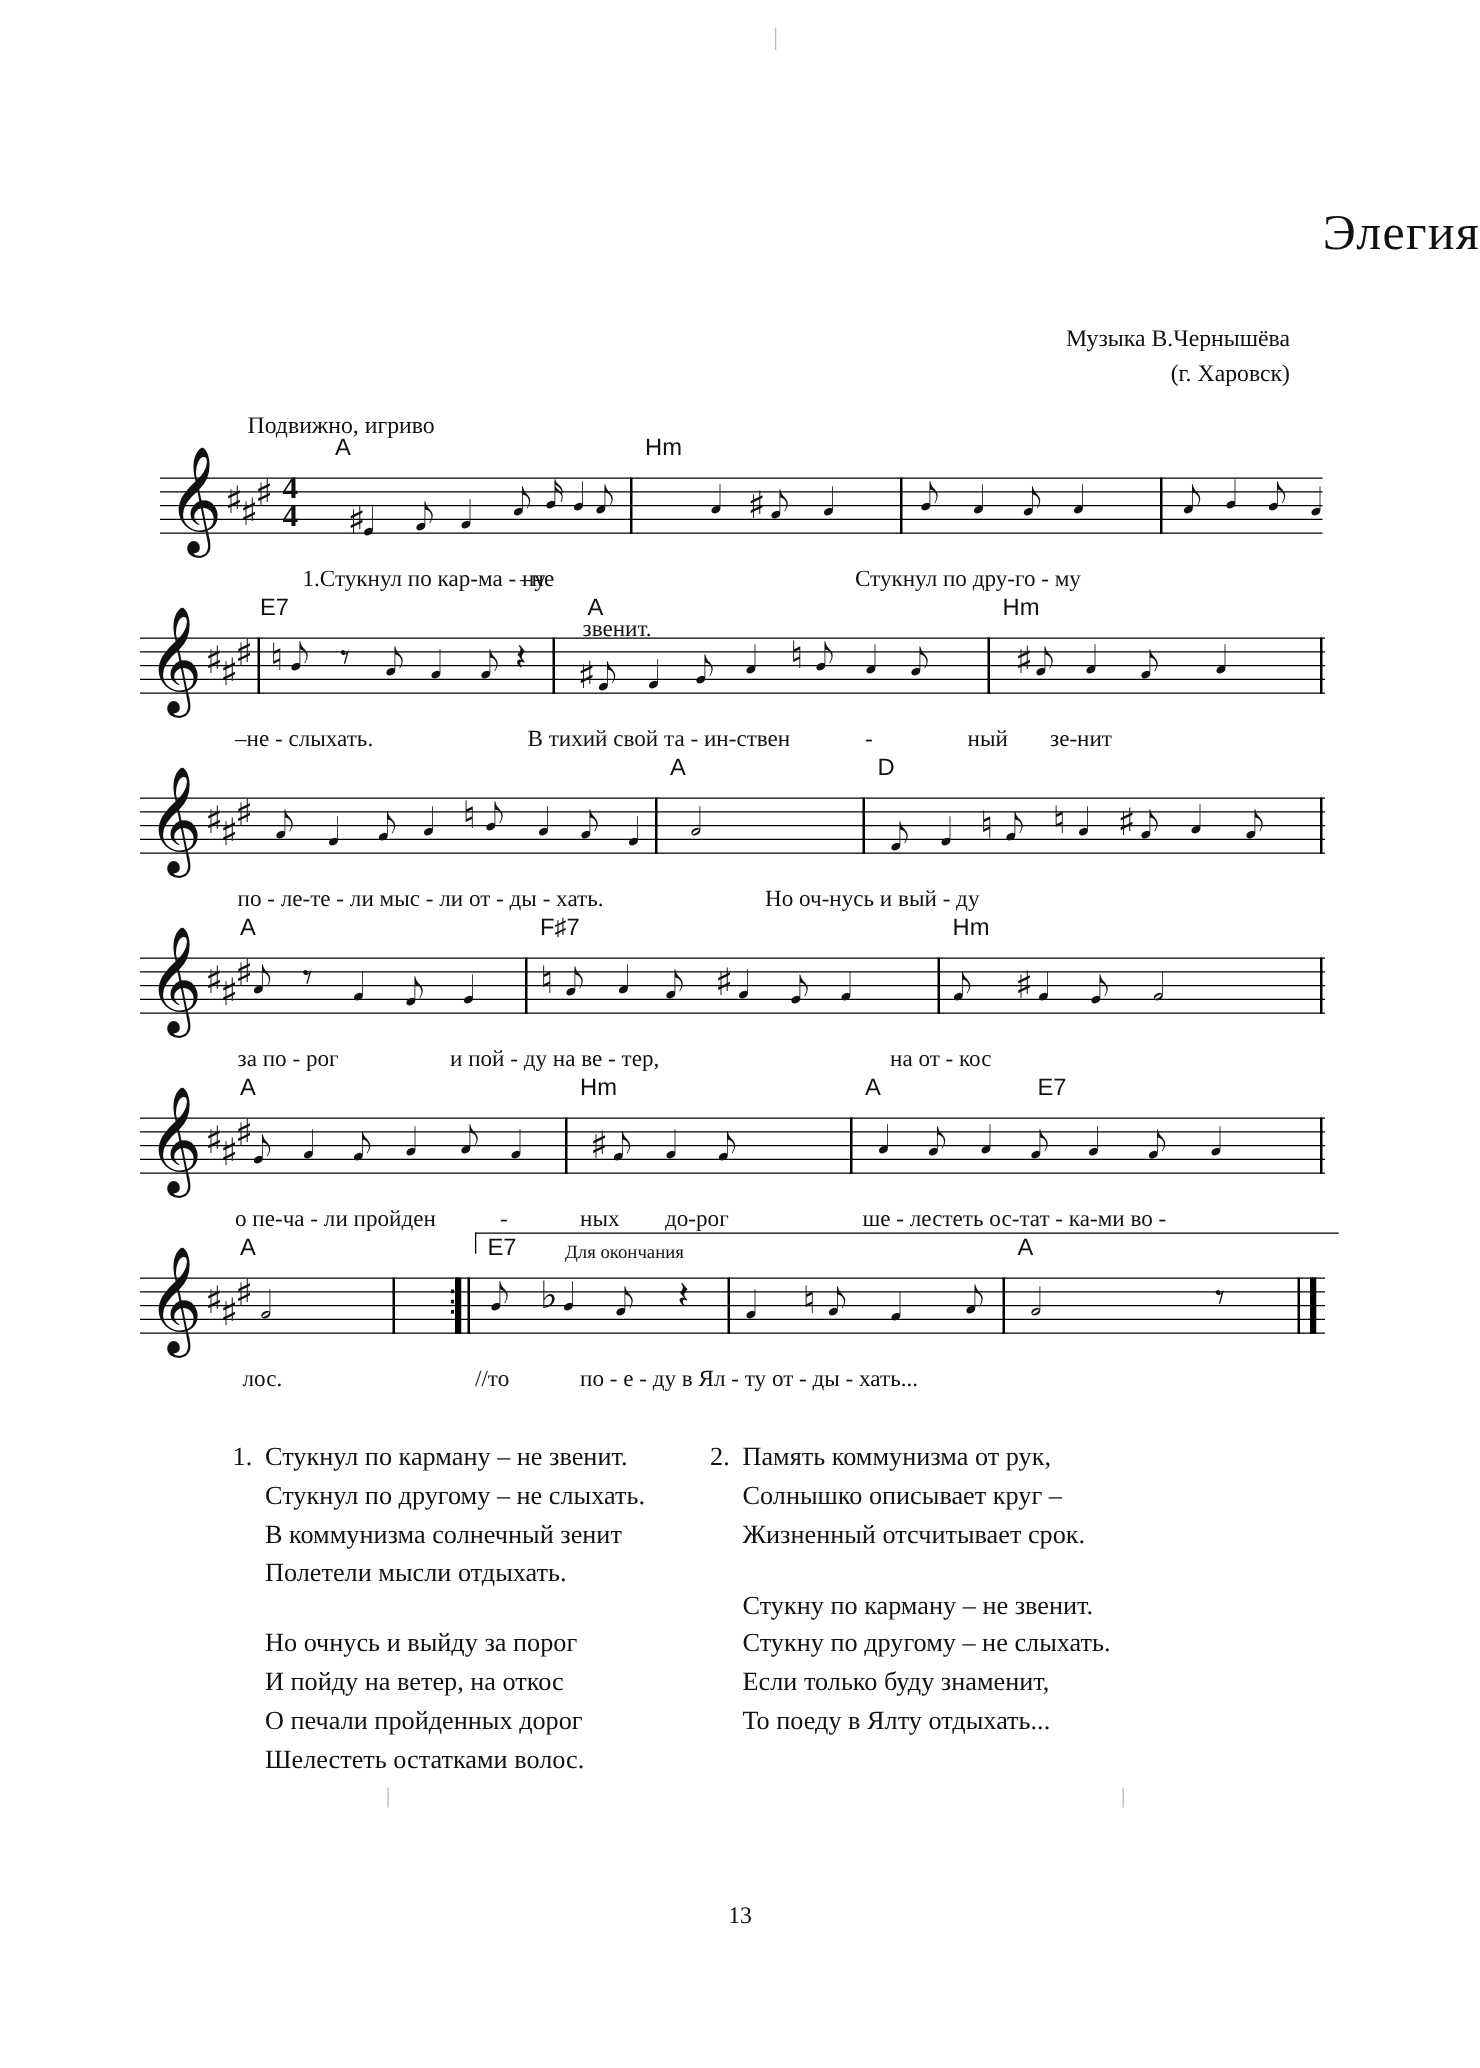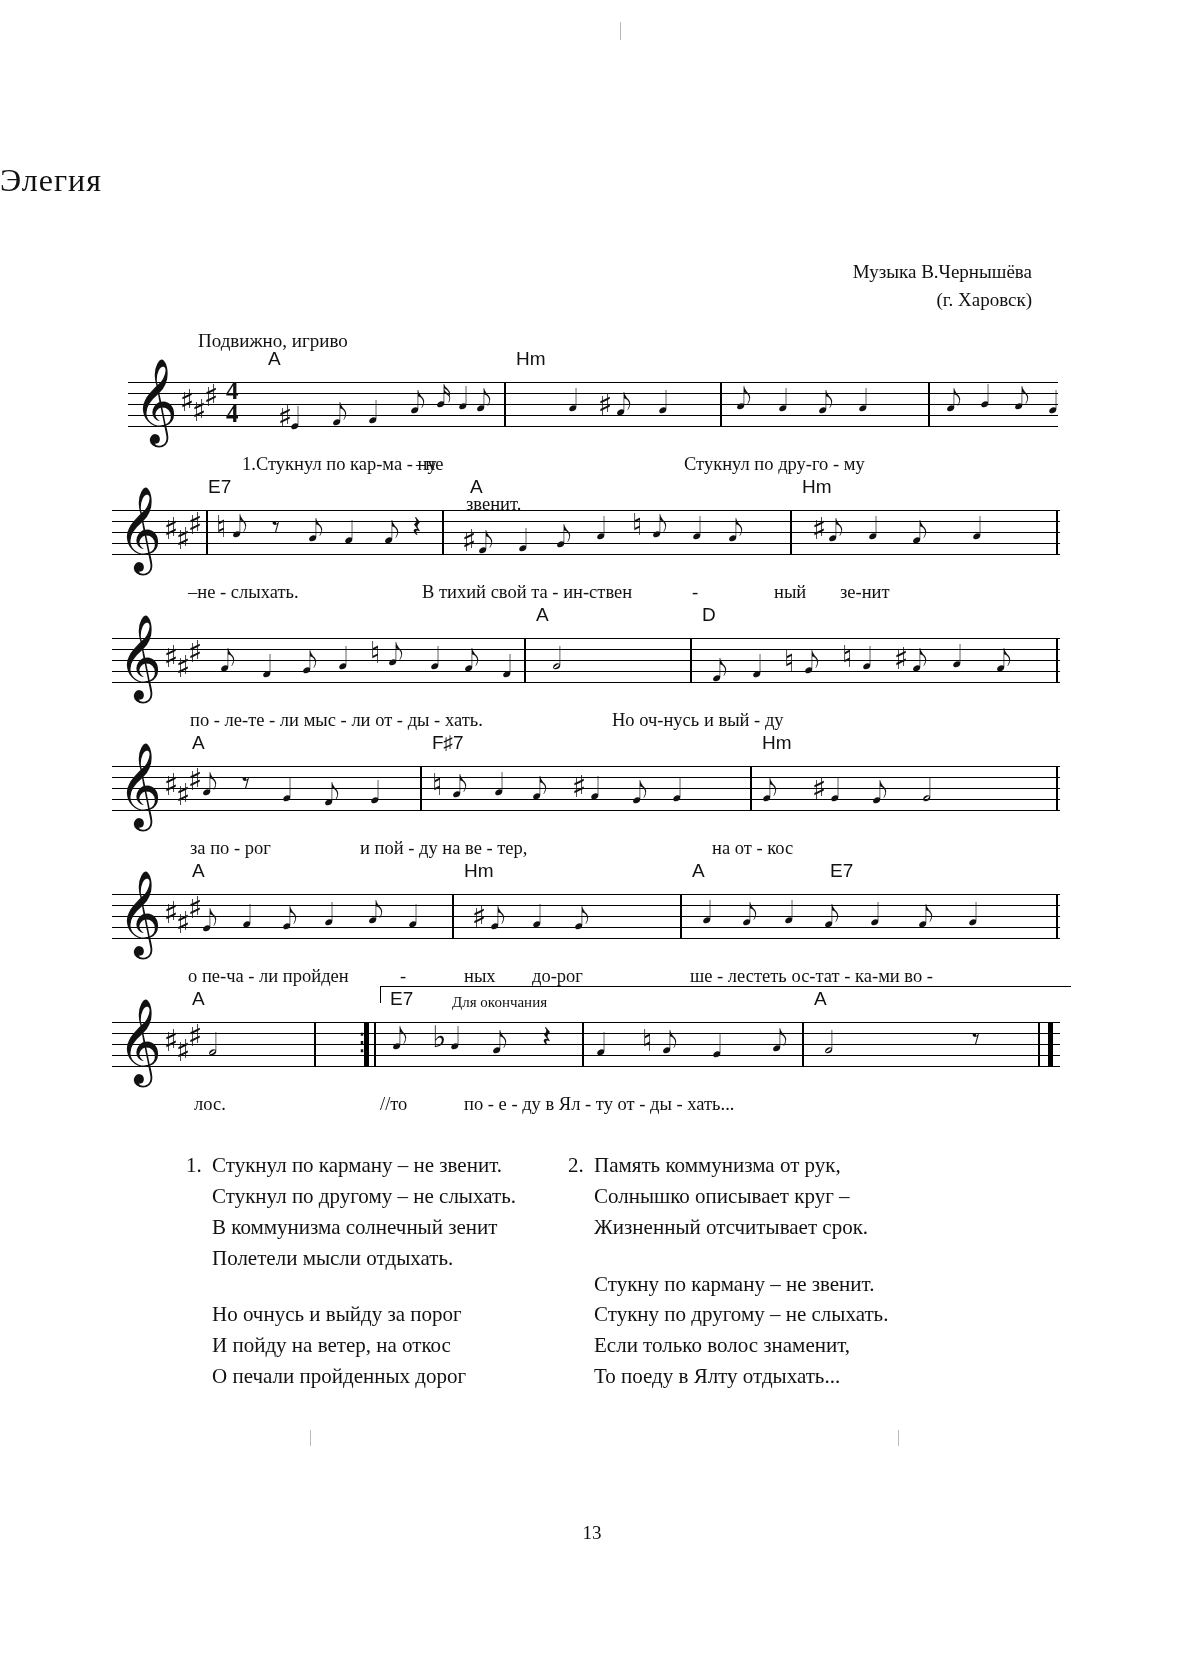--- a/index.html
+++ b/index.html
@@ -8,22 +8,22 @@
     font-family:"Liberation Serif", serif;
     color:#111111;
     position:relative;
     overflow:hidden;
   }
   .page { position:relative; width:1184px; height:1654px; }
 
   
   .title {
     position:absolute; left:0; top:162px; width:1184px;
-    text-align:left;
-    font-size:32px; letter-spacing:1px; font-weight:400;
+    text-align:right;
+    font-size:40px; letter-spacing:1px; font-weight:400;
   }
   .credits {
     position:absolute; right:152px; top:258px;
     text-align:right; font-size:19px; line-height:1.45;
     font-family:"Liberation Serif", serif;
   }
   .tempo {
     position:absolute; left:198px; top:330px;
     font-size:19px;
   }
@@ -445,33 +445,34 @@
       <span class="verse-num">1.</span>
       <div class="verse-body">
         <div>Стукнул по карману – не звенит.</div>
         <div>Стукнул по другому – не слыхать.</div>
         <div>В коммунизма солнечный зенит</div>
         <div>Полетели мысли отдыхать.</div>
         <div class="verse-gap"></div>
         <div>Но очнусь и выйду за порог</div>
         <div>И пойду на ветер, на откос</div>
         <div>О печали пройденных дорог</div>
+        <div>Шелестеть остатками волос.</div>
       </div>
     </div>
 
     <div class="verse-col right">
       <span class="verse-num">2.</span>
       <div class="verse-body">
         <div>Память коммунизма от рук,</div>
         <div>Солнышко описывает круг –</div>
         <div>Жизненный отсчитывает срок.</div>
         <div class="verse-gap"></div>
         <div>Стукну по карману – не звенит.</div>
         <div>Стукну по другому – не слыхать.</div>
-        <div>Если только волос знаменит,</div>
+        <div>Если только буду знаменит,</div>
         <div>То поеду в Ялту отдыхать...</div>
       </div>
     </div>
 
   </div>
 
   <div class="pagenum">13</div>
 
 </div>
 

